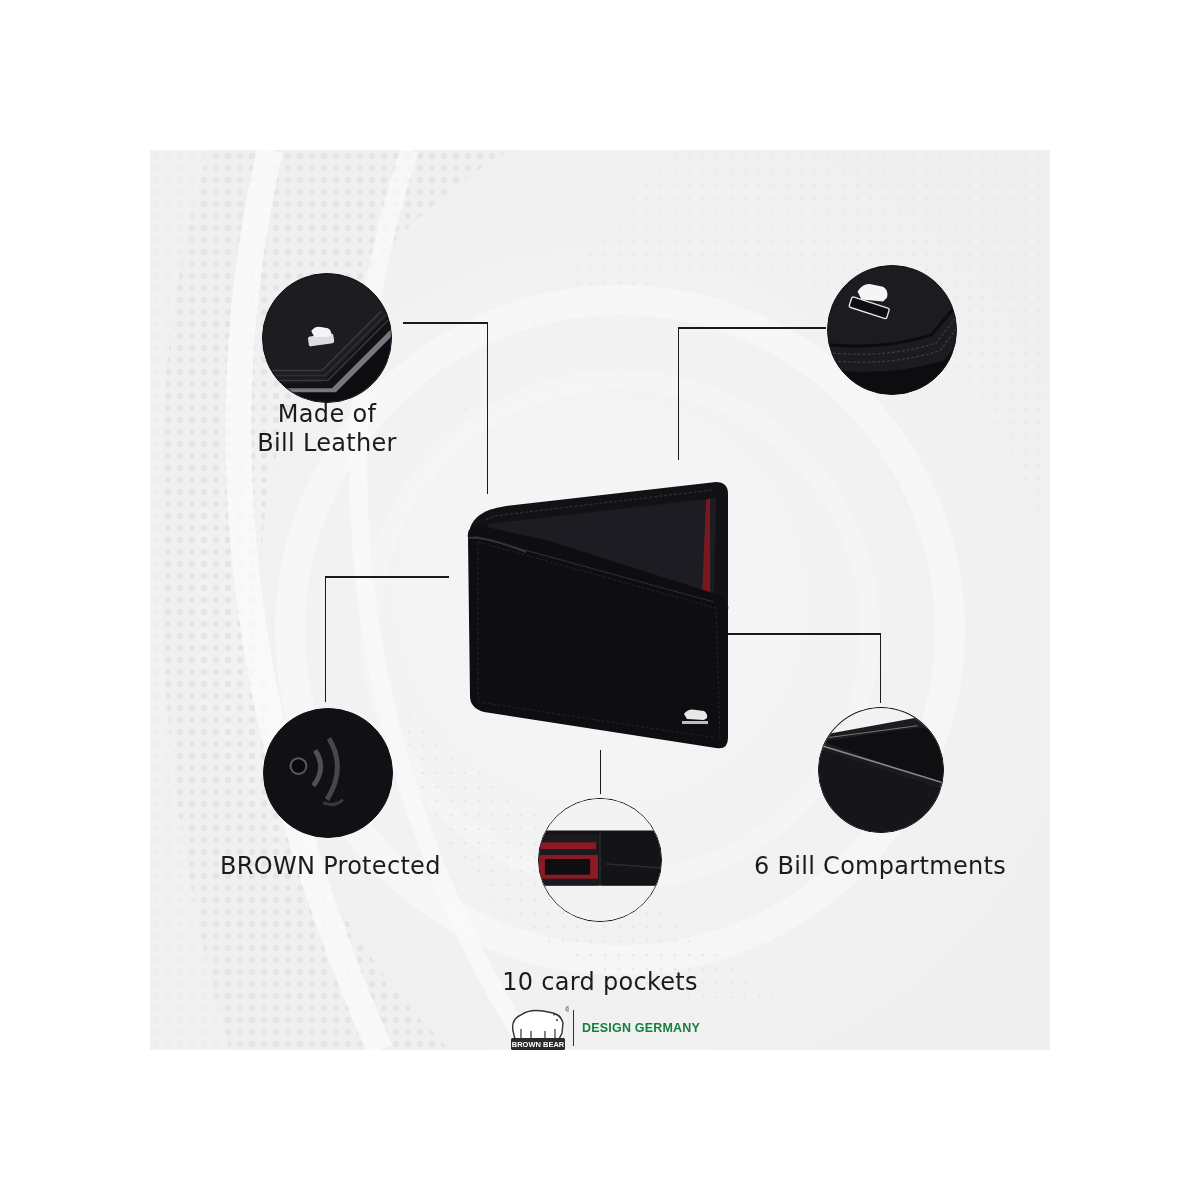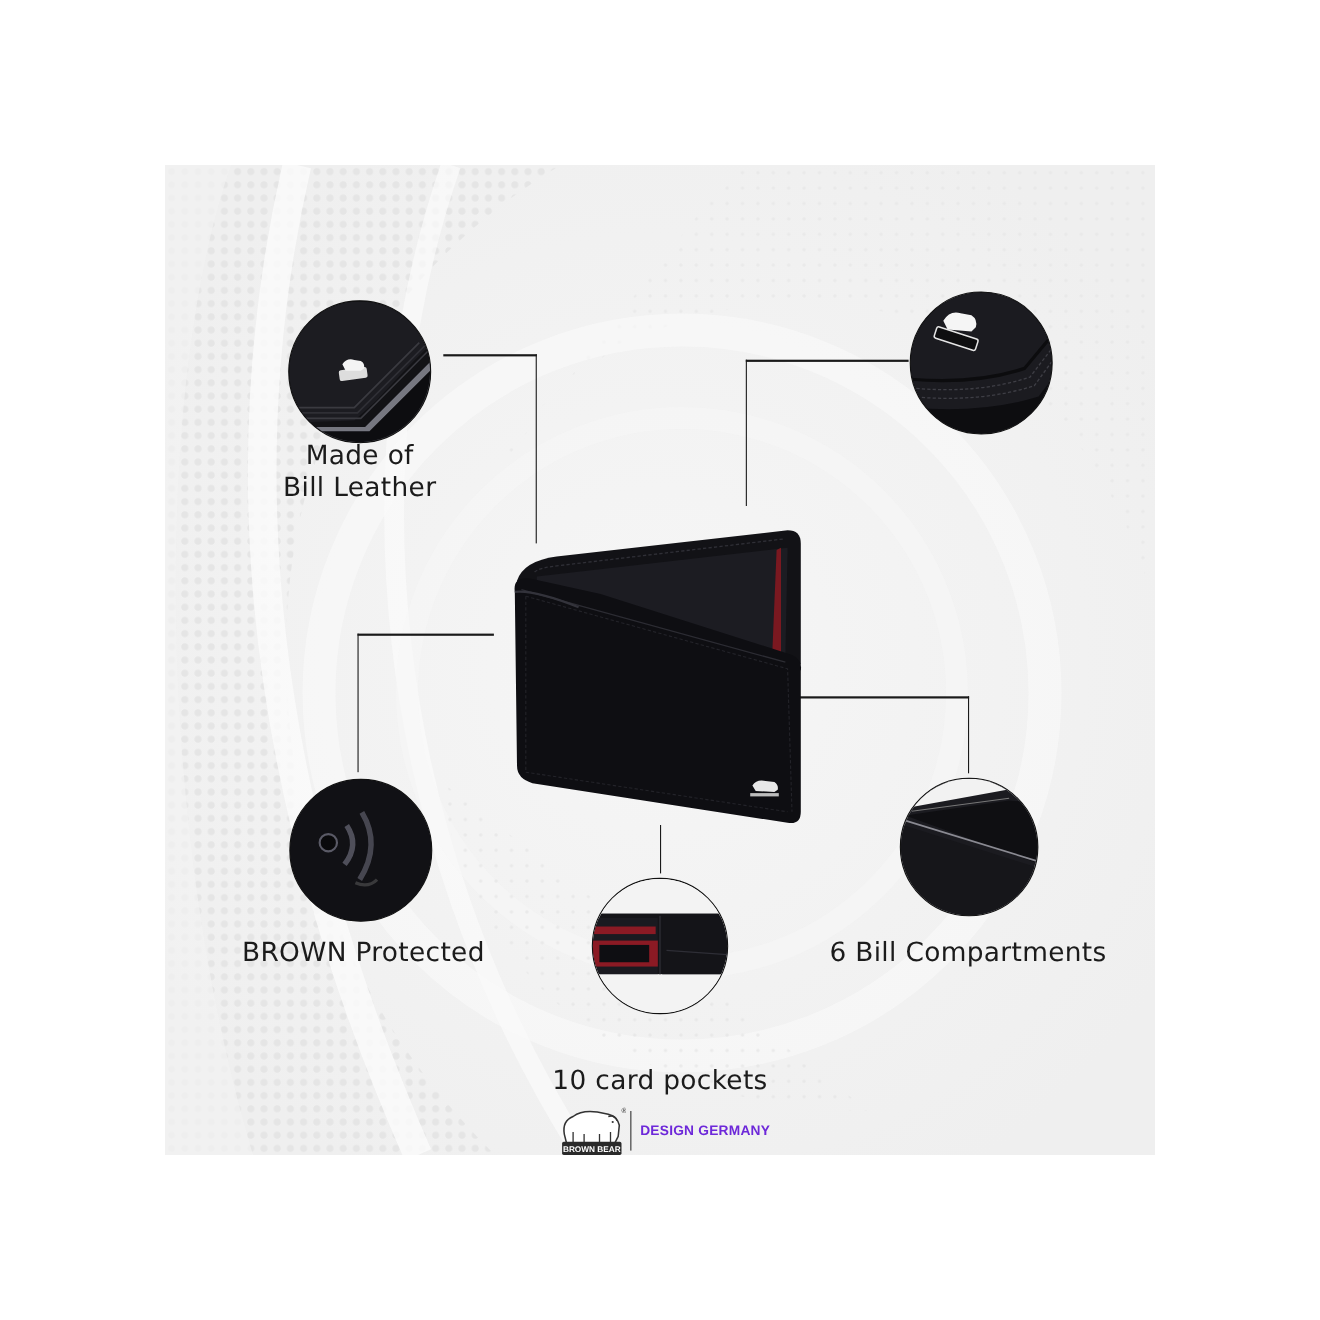--- a/index.html
+++ b/index.html
@@ -10,21 +10,21 @@
   .panel svg.bg { position:absolute; left:0; top:0; }
   .line { position:absolute; background:#1a1a1a; }
   .feature-circle { position:absolute; border-radius:50%; overflow:hidden;
            border:1.5px solid #111; box-sizing:border-box; background:#141418; }
   .feature-circle svg { position:absolute; left:0; top:0; width:100%; height:100%; }
   .caption { position:absolute; color:#1b1b1b; font-size:24px; text-align:center;
              line-height:29px; font-weight:400; letter-spacing:0.3px; white-space:nowrap; }
   .wallet { position:absolute; left:466px; top:476px; width:264px; height:276px; }
   .brand { position:absolute; left:507px; top:1000px; height:56px; display:flex; align-items:center; }
   .brand-divider { width:1px; height:36px; background:#333; margin:0 8px 0 4px; }
-  .brand-text { font-family:"Liberation Sans", sans-serif; font-weight:bold; font-size:12.5px; color:#6d28d9; letter-spacing:0.2px; }
+  .brand-text { font-family:"Liberation Sans", sans-serif; font-weight:bold; font-size:12.5px; color:#15803d; letter-spacing:0.2px; }
 </style>
 </head>
 <body>
 
 <div class="panel">
   <svg class="bg" width="900" height="900">
     <defs>
       <pattern id="dots" width="12" height="12" patternUnits="userSpaceOnUse">
         <circle cx="6" cy="6" r="3.2" fill="#e4e4e4"></circle>
       </pattern>

